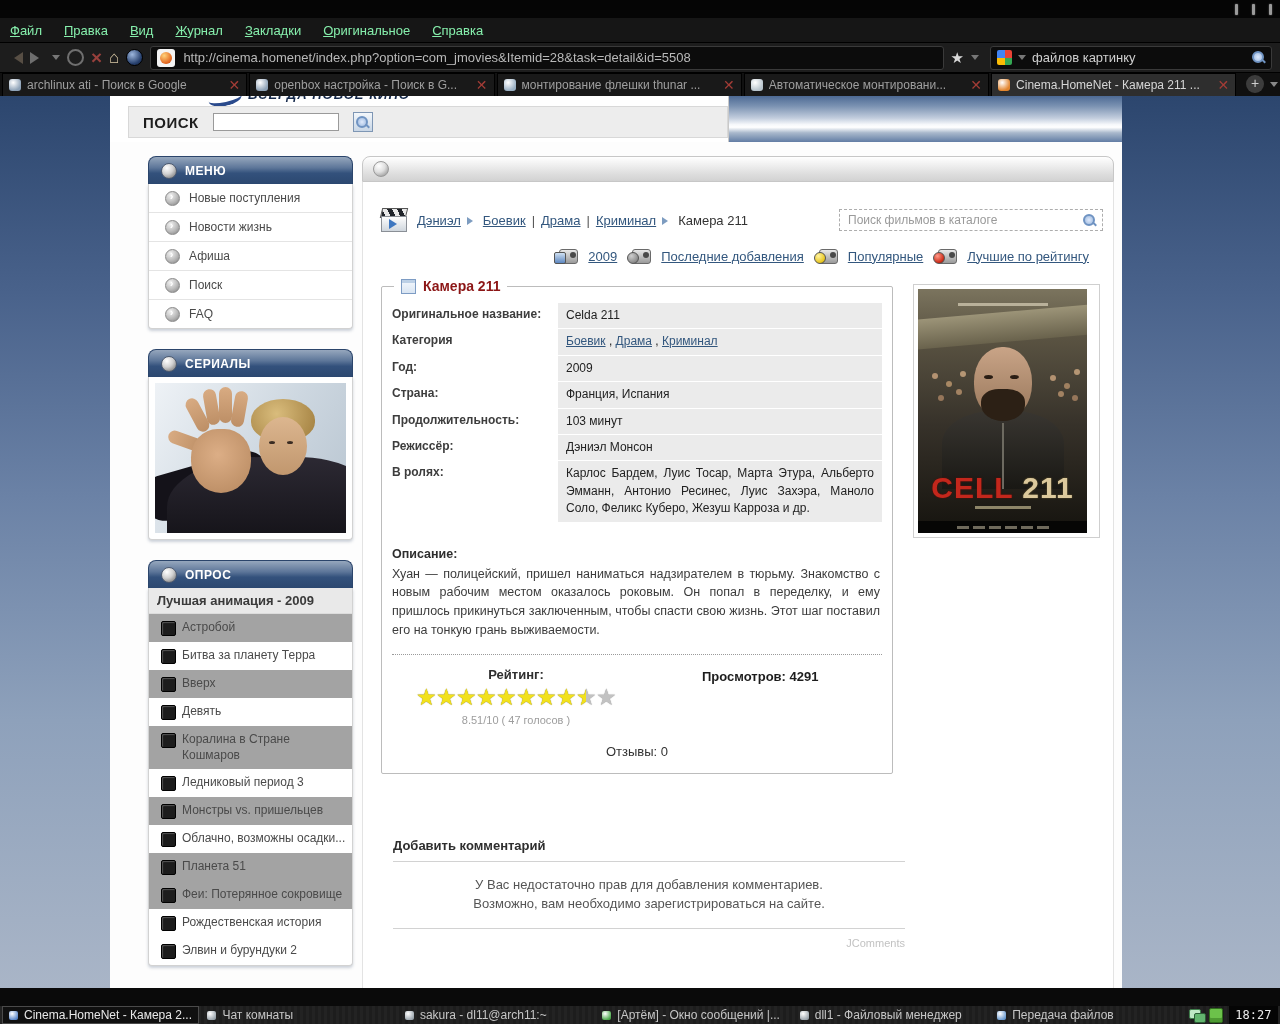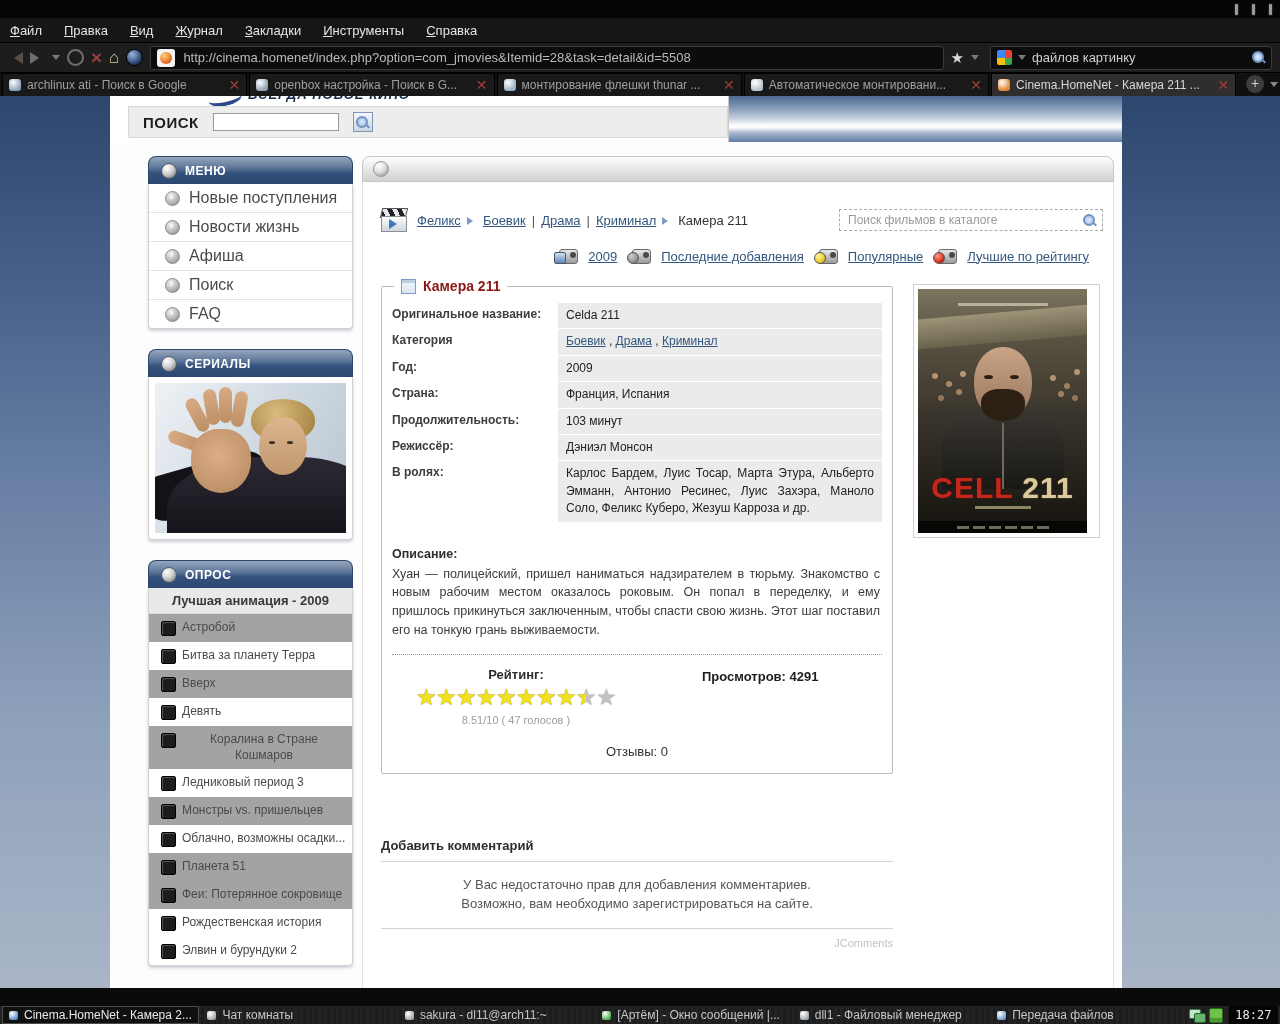--- a/index.html
+++ b/index.html
@@ -5,21 +5,21 @@
   html,body{margin:0;padding:0;}
   body{width:1280px;height:1024px;overflow:hidden;background:#000;
        font-family:"Liberation Sans","DejaVu Sans",sans-serif;-webkit-font-smoothing:antialiased;}
   .screen{position:relative;width:1280px;height:1024px;background:#0a0a0a;}
 
   
   .titlebar{position:absolute;top:0;left:0;right:0;height:18px;background:#050505;}
   .winbtns{position:absolute;right:8px;top:4px;display:flex;gap:14px;}
   .winbtn{width:3px;height:11px;background:#9a9a9a;border-radius:1px;box-shadow:0 0 2px #666;}
   .menubar{position:absolute;top:18px;left:0;right:0;height:24px;background:#161616;display:flex;align-items:center;gap:22px;padding-left:10px;border-bottom:1px solid #000;}
-  .menu-item{color:#e5e5e5;font-size:13px;cursor:default;}
+  .menu-item{color:#86efac;font-size:13px;cursor:default;}
   .menu-item::first-letter{text-decoration:underline;}
   .navbar{position:absolute;top:43px;left:0;right:0;height:29px;background:#1d1d1d;display:flex;align-items:center;padding:0 8px;gap:7px;border-bottom:1px solid #000;}
   .tri{width:0;height:0;border:6px solid transparent;}
   .tri-left{border-right:9px solid #574e44;}
   .tri-right{border-left:9px solid #6e6e6e;}
   .mini-caret{width:0;height:0;border:4px solid transparent;border-top:5px solid #777;margin-top:4px;}
   .circle-ico{width:13px;height:13px;border:2px solid #6f6f6f;border-radius:50%;}
   .stop-x{color:#97403c;font-size:19px;font-weight:bold;line-height:1;}
   .home-ico{color:#d7c7a4;font-size:17px;line-height:1;}
   .globe-ico{width:15px;height:15px;border-radius:50%;background:radial-gradient(circle at 35% 30%,#9db7dd,#27406d 65%,#101c35);border:1px solid #000;}
@@ -53,30 +53,30 @@
   .header-left{width:618px;background:#fff;border-right:1px solid #c9c9c9;position:relative;overflow:hidden;}
   .logo-cut{position:absolute;top:-9px;left:138px;font-size:13px;font-weight:bold;font-style:italic;color:#14284a;letter-spacing:1px;}
   .logo-swoosh{position:absolute;top:-6px;left:98px;width:34px;height:12px;border-radius:50%;border-bottom:4px solid #2a4a8c;transform:rotate(-12deg);}
   .site-search{position:absolute;left:18px;right:0;top:10px;bottom:4px;background:#ededed;border:1px solid #d8d8d8;display:flex;align-items:center;gap:14px;padding-left:14px;}
   .site-search-label{font-size:15px;font-weight:bold;color:#1d1d1d;letter-spacing:.5px;}
   .site-search-input{width:118px;height:16px;border:1px solid #9a9a9a;background:#fff;font-size:12px;padding:0 3px;}
   .site-search-btn{width:18px;height:18px;border:1px solid #7e96b4;background:linear-gradient(#f3f7fb,#c8d6e6);display:flex;align-items:center;justify-content:center;}
   .header-band{flex:1;background:linear-gradient(180deg,#4d6a94 0%,#7b92b2 22%,#c2cddd 48%,#f6f8fb 62%,#ffffff 68%,#a9b8cc 80%,#627da4 100%);}
 
   .site-body{display:flex;padding:14px 8px 0 38px;gap:9px;}
-  .sidebar{width:205px;flex:none;text-align:center;}
+  .sidebar{width:205px;flex:none;}
   .side-hdr{height:27px;border-radius:8px 8px 0 0;display:flex;align-items:center;gap:8px;padding-left:12px;
     background:linear-gradient(180deg,#96a7bd 0%,#5d7699 40%,#33517c 60%,#2c4870 100%);border:1px solid #2b456b;border-bottom:none;}
   .side-hdr span.t{color:#fff;font-weight:bold;font-size:12px;letter-spacing:.5px;}
   .sphere{width:14px;height:14px;border-radius:50%;border:1px solid #4e5b70;
     background:radial-gradient(circle at 35% 28%,#ffffff,#d2d2d2 45%,#8e8e8e 80%,#6c6c6c);flex:none;}
   .side-box{background:#fff;border:1px solid #d2d2d2;border-top:none;border-radius:0 0 4px 4px;margin-bottom:20px;box-shadow:0 2px 3px rgba(60,80,110,.25);}
   .smenu-item{display:flex;align-items:center;gap:9px;height:28px;padding-left:16px;border-bottom:1px solid #e4e4e4;}
   .smenu-item:last-child{border-bottom:none;}
-  .smenu-label{font-size:16px;color:#4a4a4a;}
+  .smenu-label{font-size:12px;color:#4a4a4a;}
   .bullet{width:13px;height:13px;border-radius:50%;flex:none;position:relative;
     background:radial-gradient(circle at 35% 28%,#f2f2f2,#b9b9b9 55%,#7f7f7f);border:1px solid #8a8a8a;}
   .bullet::after{content:"\203A";position:absolute;left:4px;top:-1px;color:#fff;font-size:10px;font-weight:bold;}
   .serial-pad{padding:6px;}
   .scene{position:relative;width:191px;height:150px;overflow:hidden;background:linear-gradient(120deg,#eef2f6,#cdd7e0 55%,#b7c4d0);}
   .sr-hair{position:absolute;top:16px;left:96px;width:64px;height:42px;border-radius:50% 50% 45% 45%;background:radial-gradient(circle at 40% 35%,#d9bc7c,#9f7c3c);}
   .sr-face{position:absolute;top:34px;left:104px;width:48px;height:58px;border-radius:50%;background:linear-gradient(#dcb68f,#c1976e);}
   .sr-eye{position:absolute;width:6px;height:3px;background:#3a2c22;border-radius:50%;}
   .sr-jacket{position:absolute;bottom:-36px;left:12px;width:210px;height:112px;border-radius:45% 38% 0 0;background:linear-gradient(#2c2933,#0c0b0f);}
   .sr-arm{position:absolute;bottom:24px;left:-14px;width:130px;height:46px;background:#141219;transform:rotate(-16deg);border-radius:22px;}
@@ -159,21 +159,21 @@
   .po-body{position:absolute;top:122px;left:24px;width:122px;height:78px;border-radius:42% 42% 0 0;background:linear-gradient(#393631,#191814);}
   .po-zip{position:absolute;top:134px;left:84px;width:2px;height:66px;background:#6d6a60;}
   .po-title{position:absolute;bottom:30px;left:0;right:0;text-align:center;font-weight:bold;font-size:30px;letter-spacing:1px;line-height:1;}
   .po-title .red{color:#c3271c;text-shadow:0 0 2px #5e0d06;}
   .po-title .num{color:#dcc99c;text-shadow:0 0 2px #6b5c32;}
   .po-sub{position:absolute;bottom:20px;left:0;right:0;text-align:center;}
   .po-sub i{display:inline-block;width:56px;height:3px;background:#8d8568;}
   .po-bottom{position:absolute;bottom:0;left:0;right:0;height:12px;background:#060605;display:flex;gap:4px;align-items:center;justify-content:center;}
   .po-bottom i{display:inline-block;width:12px;height:3px;background:#6f6a5c;}
 
-  .comments{width:512px;margin:32px 0 0 8px;}
+  .comments{width:512px;margin:32px 0 0 20px;}
   .comments h3{margin:0;font-size:13px;color:#2e2e2e;}
   .comments hr{border:none;border-top:1px solid #d2d2d2;margin:8px 0;}
   .cmt-msg{text-align:center;font-size:13px;color:#555;line-height:1.45;margin:14px 0;}
   .jc{ text-align:right;font-size:11px;color:#c2c2c2;margin-top:4px;}
 
   
   .statusbar{position:absolute;top:988px;left:0;right:0;height:18px;background:#141414;border-top:1px solid #2c2c2c;display:flex;align-items:center;padding-left:14px;}
   .status-text{color:#b0b0b0;font-size:12px;}
   .taskbar{position:absolute;top:1006px;left:0;right:0;height:18px;background:repeating-linear-gradient(90deg,#232323 0 3px,#1d1d1d 3px 6px);display:flex;align-items:stretch;gap:2px;padding:0 2px;}
   .task{width:193px;display:flex;align-items:center;gap:6px;padding:0 6px;color:#c6c6c6;font-size:12px;white-space:nowrap;overflow:hidden;text-align:right;}
@@ -198,21 +198,21 @@
       <div class="winbtn"></div>
     </div>
   </div>
 
   <div class="menubar" id="menubar">
       <span class="menu-item">Файл</span>
       <span class="menu-item">Правка</span>
       <span class="menu-item">Вид</span>
       <span class="menu-item">Журнал</span>
       <span class="menu-item">Закладки</span>
-      <span class="menu-item">Инструменты</span>
+      <span class="menu-item">Оригинальное</span>
       <span class="menu-item">Справка</span>
     </div>
 
   <div class="navbar">
     <span class="tri tri-left"></span>
     <span class="tri tri-right"></span>
     <span class="mini-caret"></span>
     <span class="circle-ico"></span>
     <span class="stop-x">×</span>
     <span class="home-ico">⌂</span>
@@ -404,21 +404,21 @@
           <div class="content">
 
             <div class="crumb-row">
               <span class="clapper">
                 <span class="top"></span>
                   <span class="bod">
                     <span class="ply"></span>
                   </span>
               </span>
               <span class="crumb" id="crumb">
-                  <a href="#">Феликс</a>
+                  <a href="#">Дэниэл</a>
                   <span class="arrow"></span>
                   <a href="#">Боевик</a>
                   <span class="pipe">|</span>
                   <a href="#">Драма</a>
                   <span class="pipe">|</span>
                   <a href="#">Криминал</a>
                   <span class="arrow"></span>
                   <span>Камера 211</span>
                 </span>
               <span class="cat-search">

